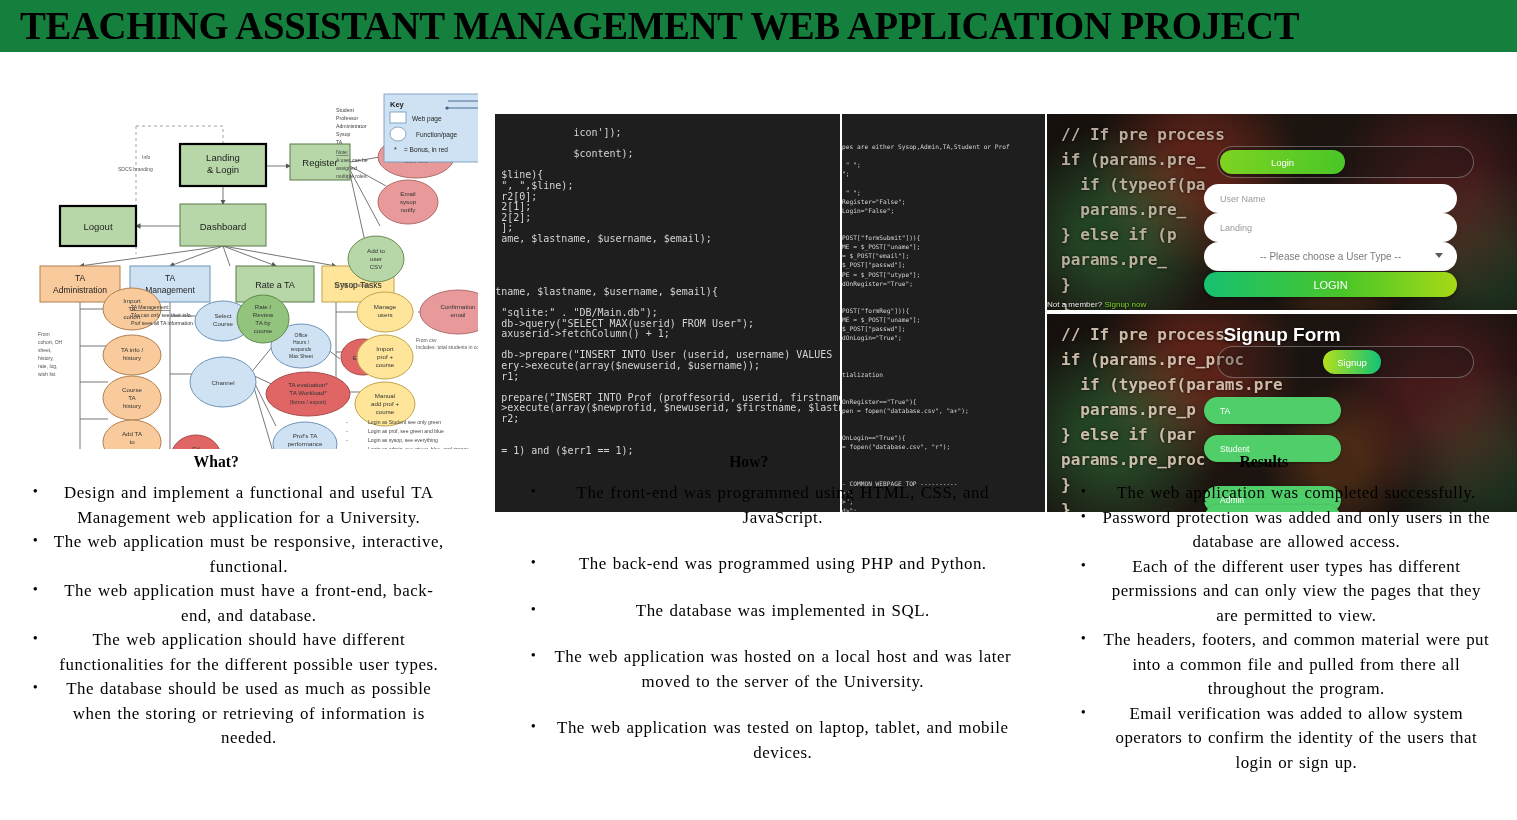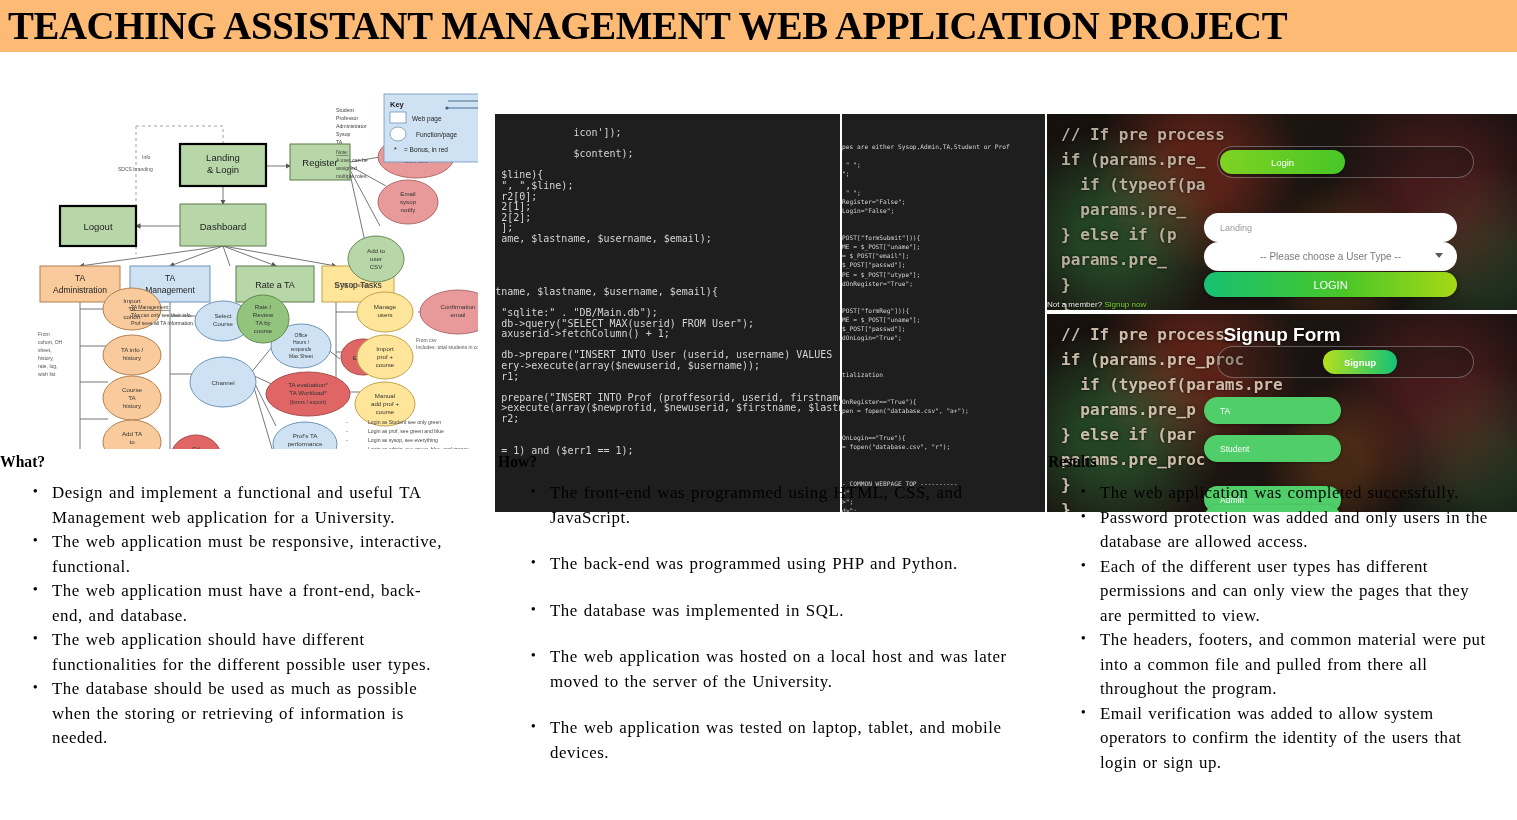--- a/index.html
+++ b/index.html
@@ -9,24 +9,24 @@
     width: 1517px; height: 820px;
     background: #ffffff;
     font-family: "Liberation Serif", serif;
     overflow: hidden;
   }
 
   
   #poster-header {
     width: 1517px;
     height: 52px;
-    background: #fdba74;
+    background: #15803d;
     display: flex;
     align-items: center;
-    padding-left: 8px;
+    padding-left: 20px;
   }
   #poster-title {
     font-family: "Liberation Serif", serif;
     font-weight: bold;
     font-size: 40px;
     line-height: 40px;
     letter-spacing: -0.4px;
     color: #000000;
     transform: scaleX(0.97);
     transform-origin: left center;
@@ -116,21 +116,21 @@
     top: 36px;
     height: 24px;
     border-radius: 12px;
     font-family: "Liberation Sans", sans-serif;
     font-size: 9.5px;
     color: #ffffff;
     display: flex; align-items: center; justify-content: center;
     box-shadow: 0 1px 3px rgba(0,0,0,0.4);
   }
   #login-tab  { left: 173px; width: 125px; background: linear-gradient(90deg,#7ed321,#49c628); }
-  #signup-tab { left: 276px; width: 74px;  background: linear-gradient(90deg,#b4e01c,#12c276); font-weight: bold; }
+  #signup-tab { left: 276px; width: 58px;  background: linear-gradient(90deg,#b4e01c,#12c276); }
   .tab-track {
     position: absolute;
     top: 32px; left: 170px; width: 257px; height: 32px;
     border-radius: 16px;
     border: 1px solid rgba(255,255,255,0.30);
     background: rgba(20,20,20,0.30);
   }
   .field {
     position: absolute;
     left: 157px; width: 253px; height: 29px;
@@ -195,21 +195,21 @@
   #signup-student { top: 121px; width: 137px; }
   #signup-admin   { top: 156px; width: 137px; margin-top: 16px; }
   #signup-sysop   { top: 191px; width: 137px; }
 
   
   #columns {
     position: relative;
     width: 1517px;
     padding: 0;
   }
-  .column { position: absolute; top: 0; }
+  .column { position: absolute; top: 0; text-align: center; }
   #col-what    { left: 0px;    width: 470px; }
   #col-how     { left: 498px;  width: 545px; }
   #col-results { left: 1048px; width: 469px; }
 
   .col-heading {
     font-family: "Liberation Serif", serif;
     font-weight: bold;
     font-size: 17px;
     color: #000000;
     margin: 0 0 2px 0;
@@ -622,20 +622,21 @@
 if (params.pre_
   if (typeof(pa
   params.pre_
 } else if (p
 params.pre_
 }
 }</div>
     <div class="form-overlay">
       <div class="tab-track"></div>
       <div class="tab-pill" id="login-tab">Login</div>
+      <div class="field" id="login-username">User Name</div>
       <div class="field" id="login-password">Landing</div>
       <div class="field" id="login-usertype">
         <span>-- Please choose a User Type --</span>
         <span class="caret"></span>
       </div>
       <div id="login-submit">LOGIN</div>
       <div id="login-footnote">
         <span>Not a member?</span>
         <span class="link">Signup now</span>
       </div>

